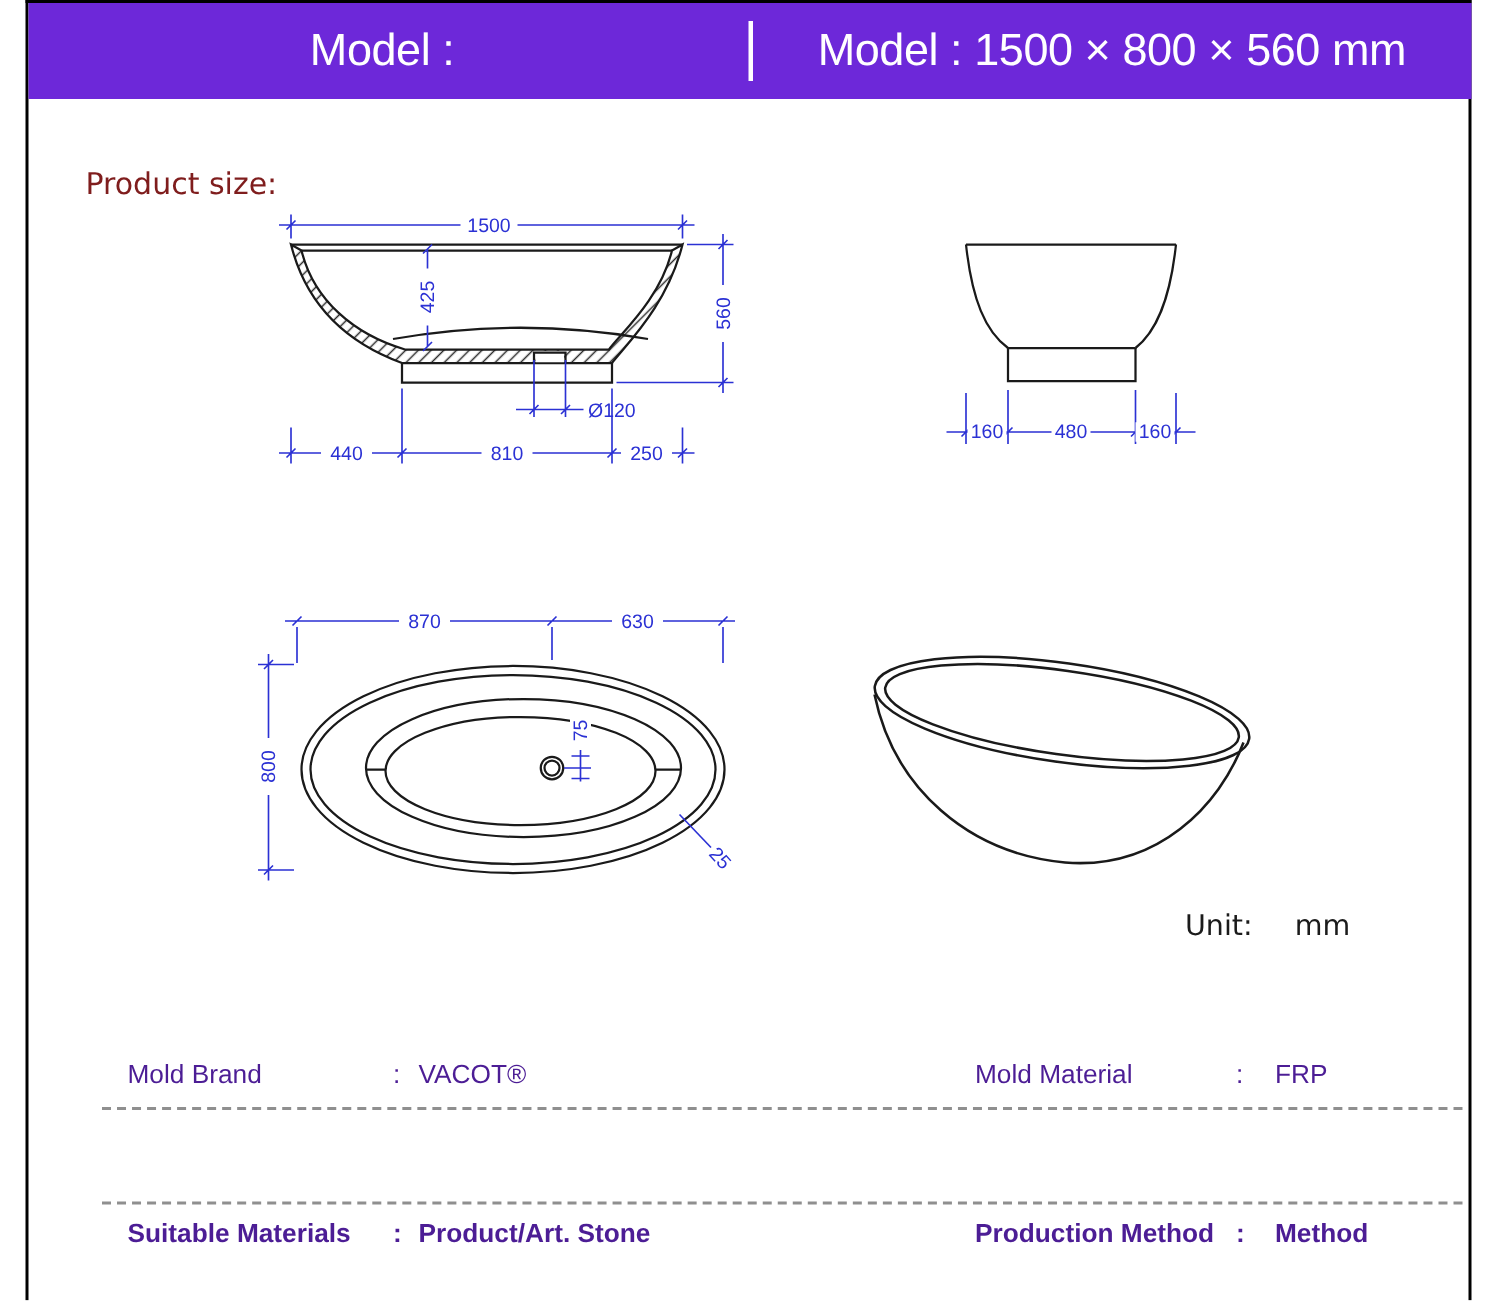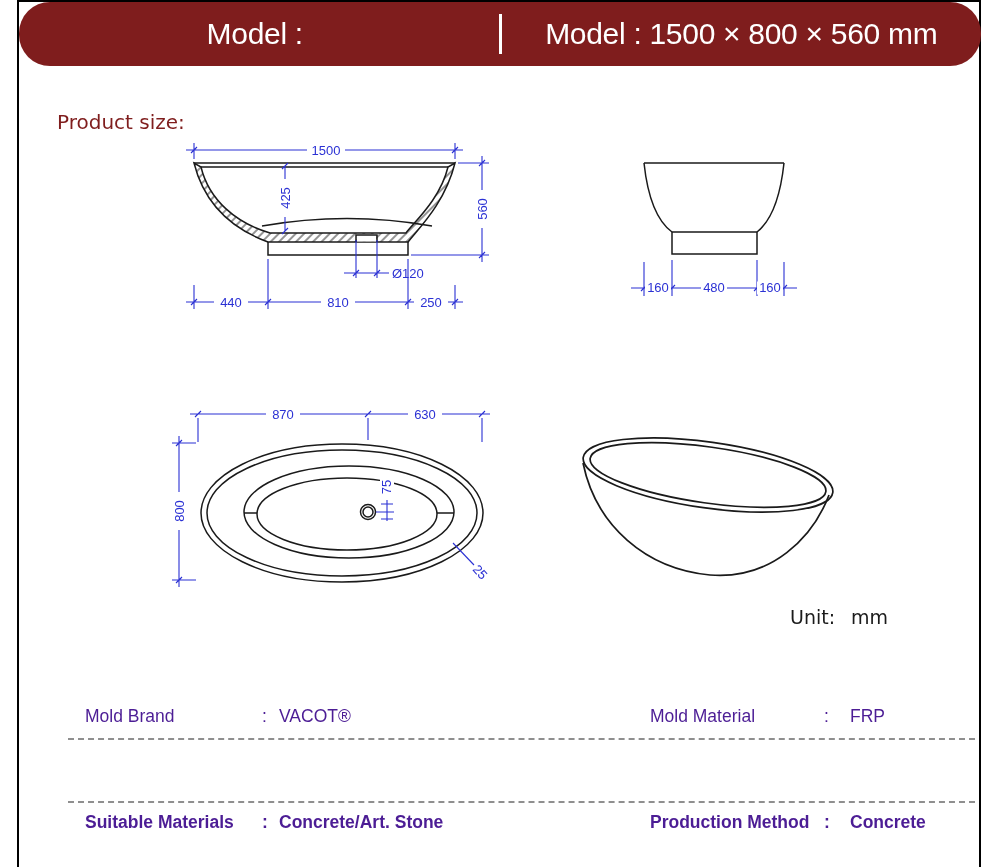--- a/index.html
+++ b/index.html
@@ -2,29 +2,29 @@
 <html><head>
 <meta charset="utf-8">
 <style>
   html,body{margin:0;padding:0;background:#fff;}
   .page{position:relative;width:1000px;height:867px;background:#ffffff;
         font-family:"Liberation Sans",sans-serif;overflow:hidden;}
   .frame{position:absolute;left:17px;top:0;width:964px;height:867px;
          border-left:2px solid #000;border-right:2px solid #000;border-top:2px solid #000;
          box-sizing:border-box;}
   .header{position:absolute;left:19px;top:2px;width:962px;height:64px;
-          background:#7f1d1d;display:flex;align-items:stretch;color:#fff;border-radius:31px;}
+          background:#6d28d9;display:flex;align-items:stretch;color:#fff;}
   .hcell{flex:1 1 0;display:flex;align-items:center;justify-content:center;
          font-size:30px;letter-spacing:-0.3px;white-space:pre;}
   .hdivider{width:3px;height:40px;background:#ffffff;align-self:center;}
   .section-title{position:absolute;left:57px;top:110px;font-size:20px;color:#7f1d1d;
                  font-family:"DejaVu Sans","Liberation Sans",sans-serif;}
   .unit-note{position:absolute;left:790px;top:606px;font-size:19px;color:#1b1b1b;
              font-family:"DejaVu Sans","Liberation Sans",sans-serif;display:flex;}
-  .unit-note .val{margin-left:16px;}
+  .unit-note .val{margin-left:28px;}
   svg.drawing{position:absolute;}
   svg text{font-family:"Liberation Sans",sans-serif;font-size:13px;fill:#2b31d4;stroke:none;}
   .spec-row{position:absolute;left:68px;width:909px;height:22px;font-size:17.5px;color:#4c1d95;}
   .spec-row span{position:absolute;top:0;white-space:nowrap;}
   .c-llabel{left:17px;}  .c-lcolon{left:194px;}  .c-lvalue{left:211px;}
   .c-rlabel{left:582px;} .c-rcolon{left:756px;}  .c-rvalue{left:782px;text-align:center;}
   .dash{position:absolute;left:68px;width:907px;height:0;border-top:2px dashed #8f8f8f;}
   .dash1{top:738px;} .dash2{top:801px;}
 </style>
 </head>
@@ -159,19 +159,19 @@
     <span class="c-lvalue">VACOT®</span>
     <span class="c-rlabel">Mold Material</span>
     <span class="c-rcolon">:</span>
     <span class="c-rvalue">FRP</span>
   </div>
   <div class="dash dash1"></div>
 
   <div class="spec-row" style="top:812px;font-weight:bold;">
     <span class="c-llabel">Suitable Materials</span>
     <span class="c-lcolon">:</span>
-    <span class="c-lvalue">Concrete/Art. Stone</span>
+    <span class="c-lvalue">Product/Art. Stone</span>
     <span class="c-rlabel">Production Method</span>
     <span class="c-rcolon">:</span>
-    <span class="c-rvalue">Concrete</span>
+    <span class="c-rvalue">Method</span>
   </div>
   <div class="dash dash2"></div>
 </div>
 
 </body></html>

